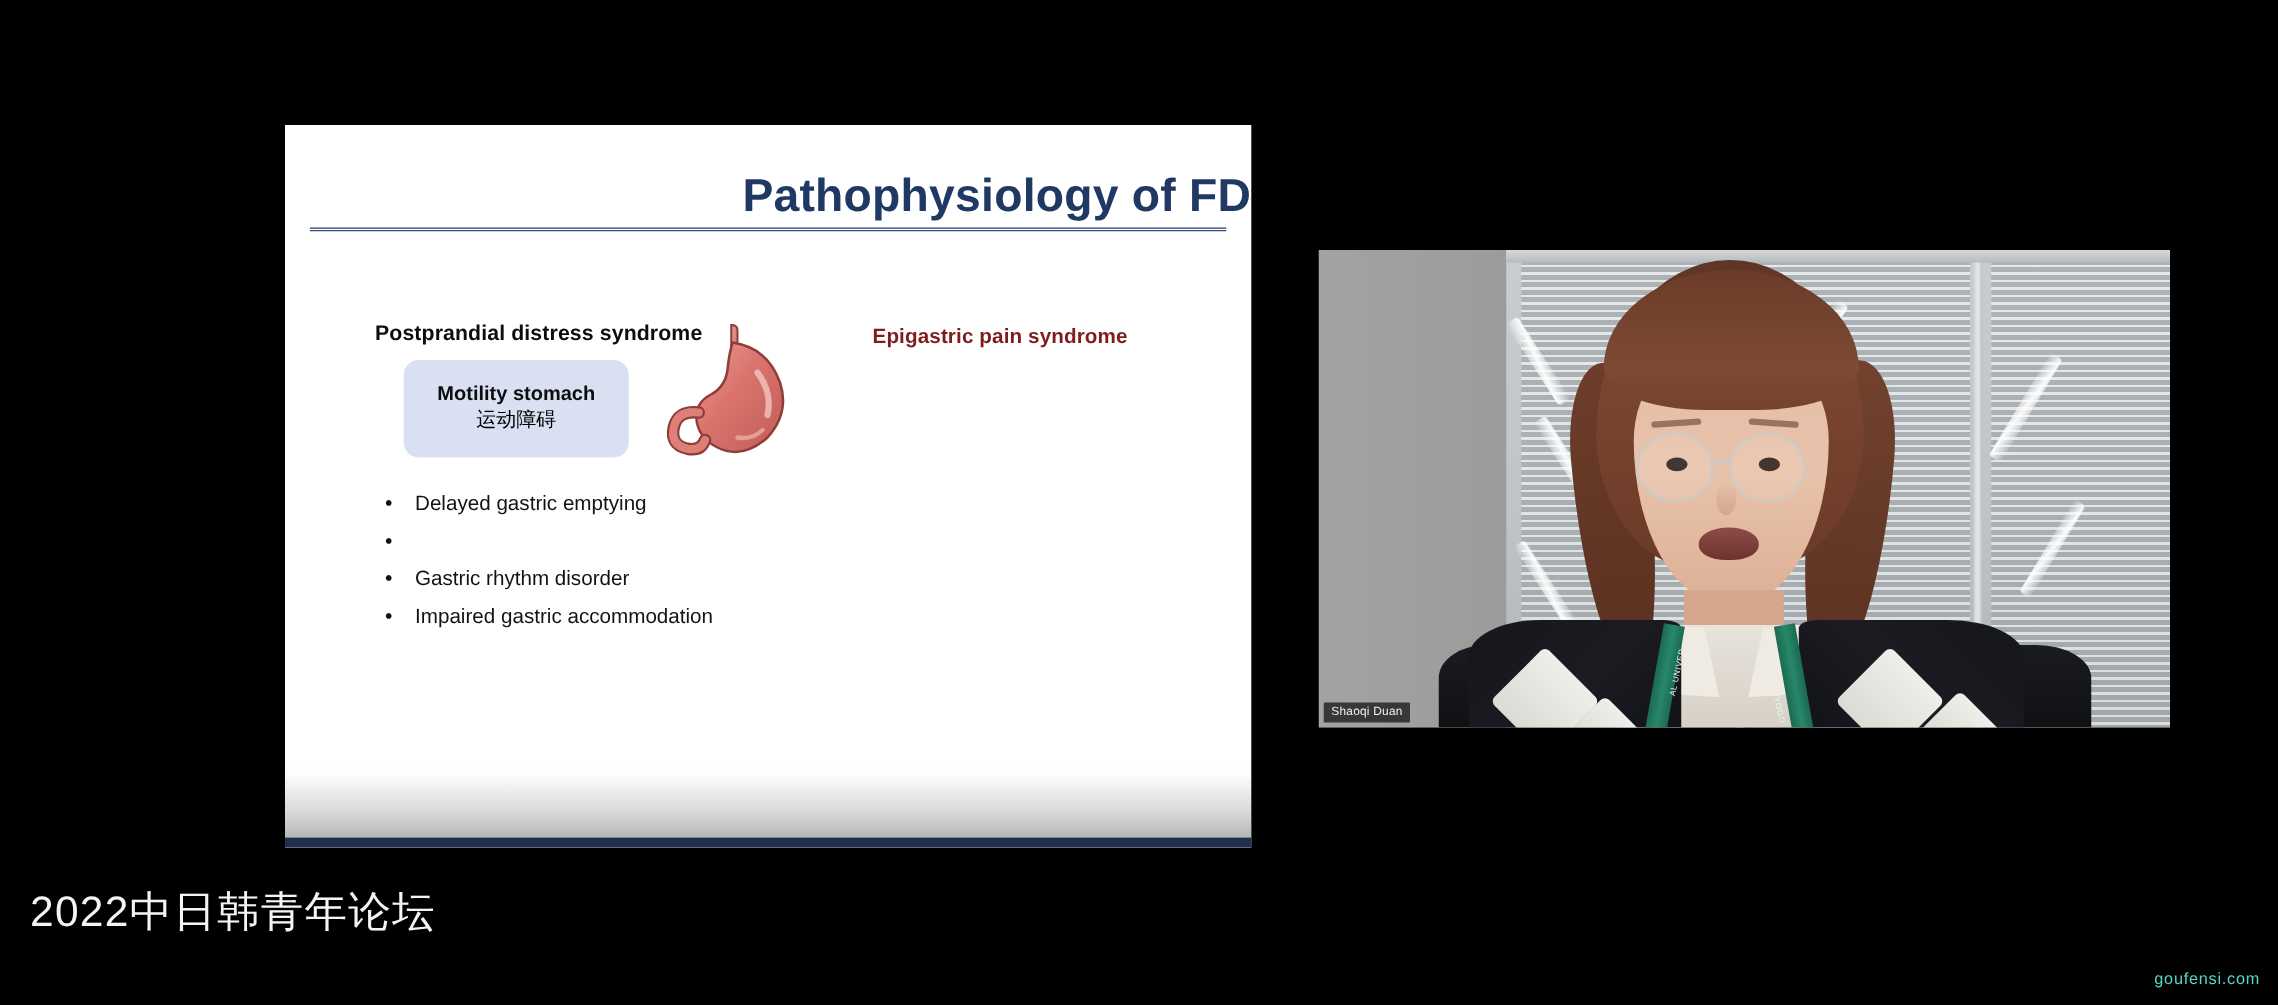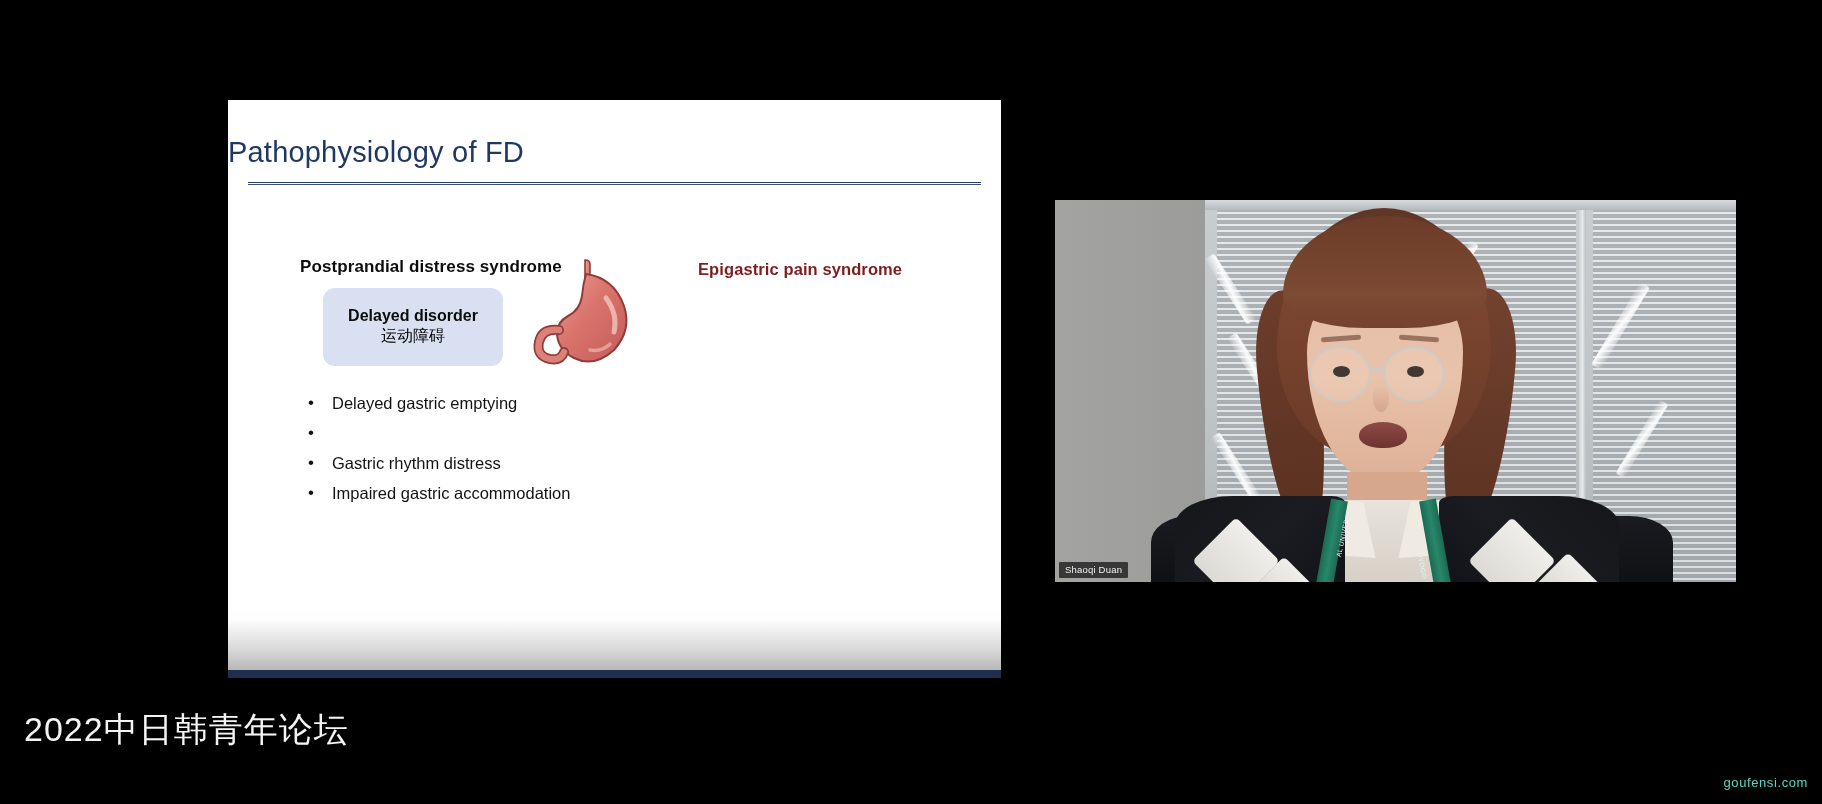--- a/index.html
+++ b/index.html
@@ -28,22 +28,22 @@
     position:absolute; left:0; right:0; top:508px; height:62px;
     background:linear-gradient(to bottom,#ffffff 0%, #fdfdfd 18%, #d8d8d8 68%, #b7b7b7 100%);
   }
   #slide-footer-bar {
     position:absolute; left:0; right:0; bottom:0; height:8px;
     background:#1f2f4d;
   }
 
   .slide-title {
     position:absolute; left:0; right:0; top:36px;
-    text-align:left;
-    font-size:29px; font-weight:normal;
+    text-align:right;
+    font-size:37px; font-weight:bold;
     color:#1f3864;
     letter-spacing:.2px;
   }
   .title-rule {
     position:absolute; left:20px; right:20px; top:82px;
     height:3px;
     border-top:1.5px solid #2b3f66;
     border-bottom:1.5px solid #3a4f7a;
   }
 
@@ -246,21 +246,21 @@
   <div id="slide">
     <div id="slide-body">
 
       <div class="slide-title">Pathophysiology of FD</div>
       <div class="title-rule"></div>
 
       <div class="head-left">Postprandial distress syndrome</div>
       <div class="head-right">Epigastric pain syndrome</div>
 
       <div class="motility-box">
-        <div class="motility-en">Delayed disorder</div>
+        <div class="motility-en">Motility stomach</div>
         <div class="motility-zh">运动障碍</div>
       </div>
 
       <svg id="stomach" viewBox="0 0 110 118">
         <defs>
           <linearGradient id="stmG" x1="0" y1="0" x2="1" y2="1">
             <stop offset="0%" stop-color="#e89b92"></stop>
             <stop offset="45%" stop-color="#d9736c"></stop>
             <stop offset="100%" stop-color="#c35c58"></stop>
           </linearGradient>
@@ -285,21 +285,21 @@
       <div class="bullets">
         <div class="bullet-row">
           <span class="bullet-dot">•</span>
           <span class="bullet-text">Delayed gastric emptying</span>
         </div>
         <div class="bullet-row">
           <span class="bullet-dot">•</span>
         </div>
         <div class="bullet-row">
           <span class="bullet-dot">•</span>
-          <span class="bullet-text">Gastric rhythm distress</span>
+          <span class="bullet-text">Gastric rhythm disorder</span>
         </div>
         <div class="bullet-row">
           <span class="bullet-dot">•</span>
           <span class="bullet-text">Impaired gastric accommodation</span>
         </div>
       </div>
 
     </div>
     <div id="slide-footer-grad"></div>
     <div id="slide-footer-bar"></div>

